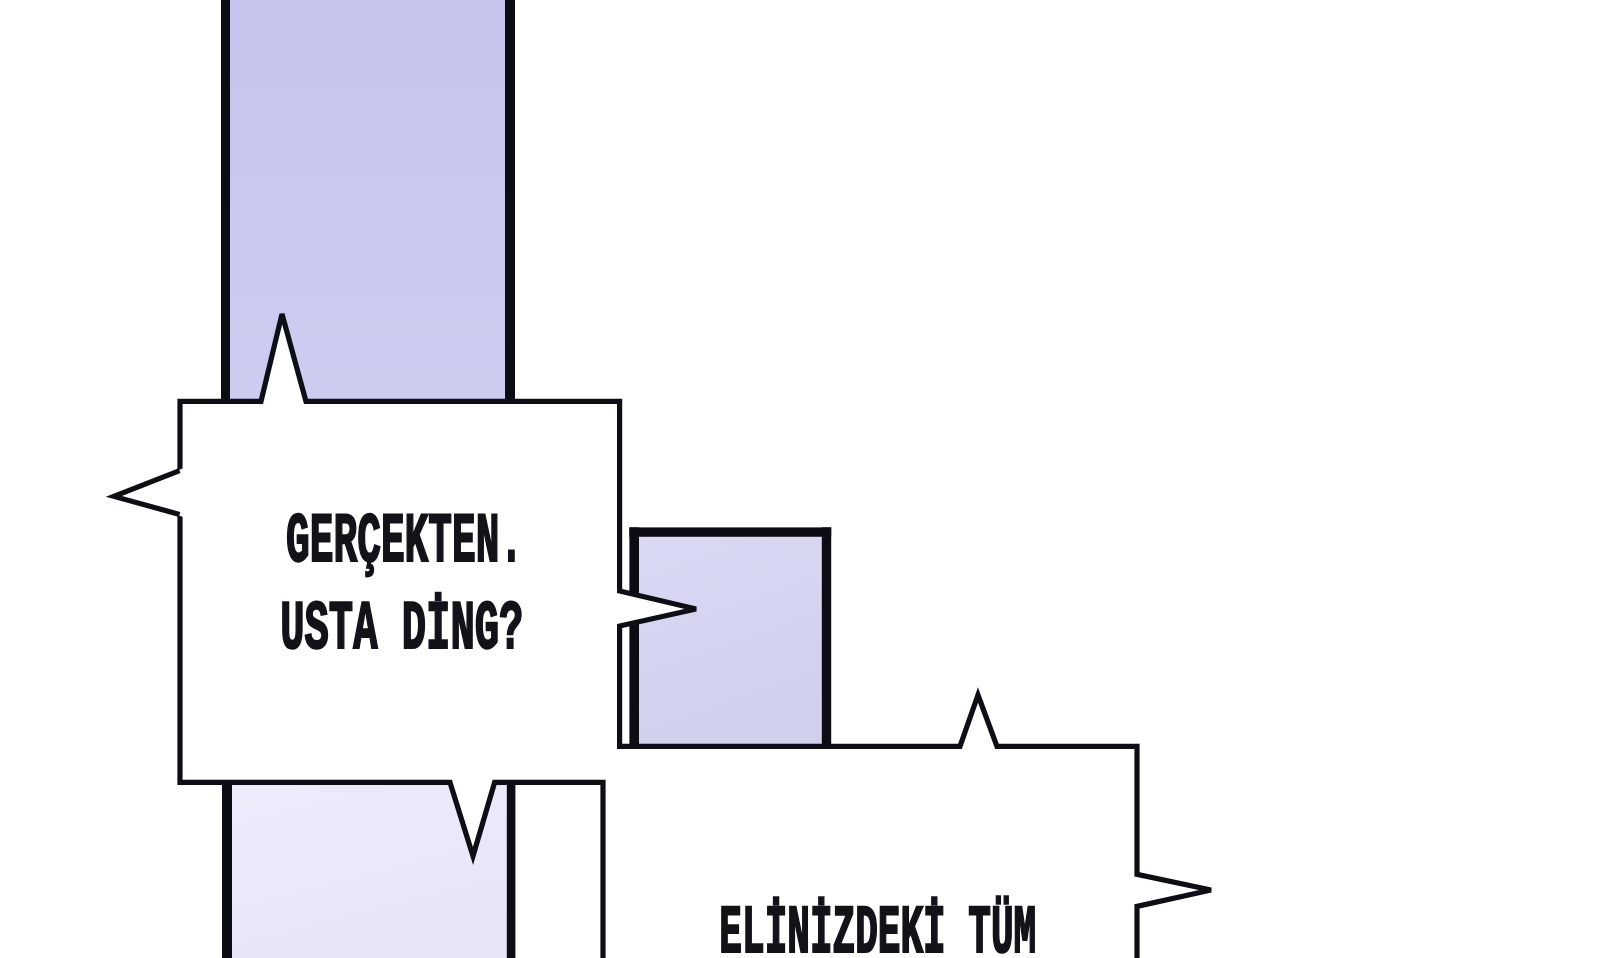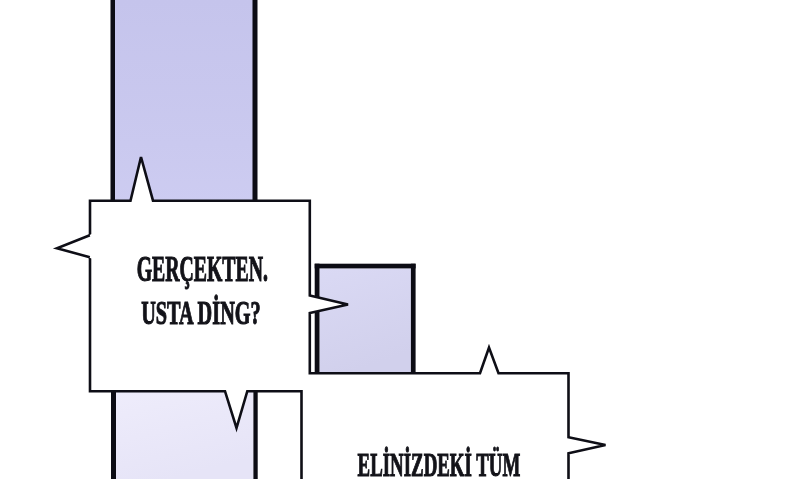--- a/index.html
+++ b/index.html
@@ -1,17 +1,17 @@
 <!DOCTYPE html>
 <html><head>
 <meta charset="utf-8">
 <style>
   html,body{margin:0;padding:0;background:#ffffff;}
   #page{position:relative;width:800px;height:479px;overflow:hidden;background:#ffffff;
-        font-family:Liberation Serif, serif;}
+        font-family:Liberation Mono, monospace;}
   svg{display:block;}
 </style>
 </head>
 <body>
 
 <div id="page">
 <svg width="800" height="479" viewBox="0 0 800 479">
   <defs>
     <linearGradient id="gradTop" x1="0" y1="0" x2="0" y2="1">
       <stop offset="0" stop-color="#c5c4ec"></stop>

